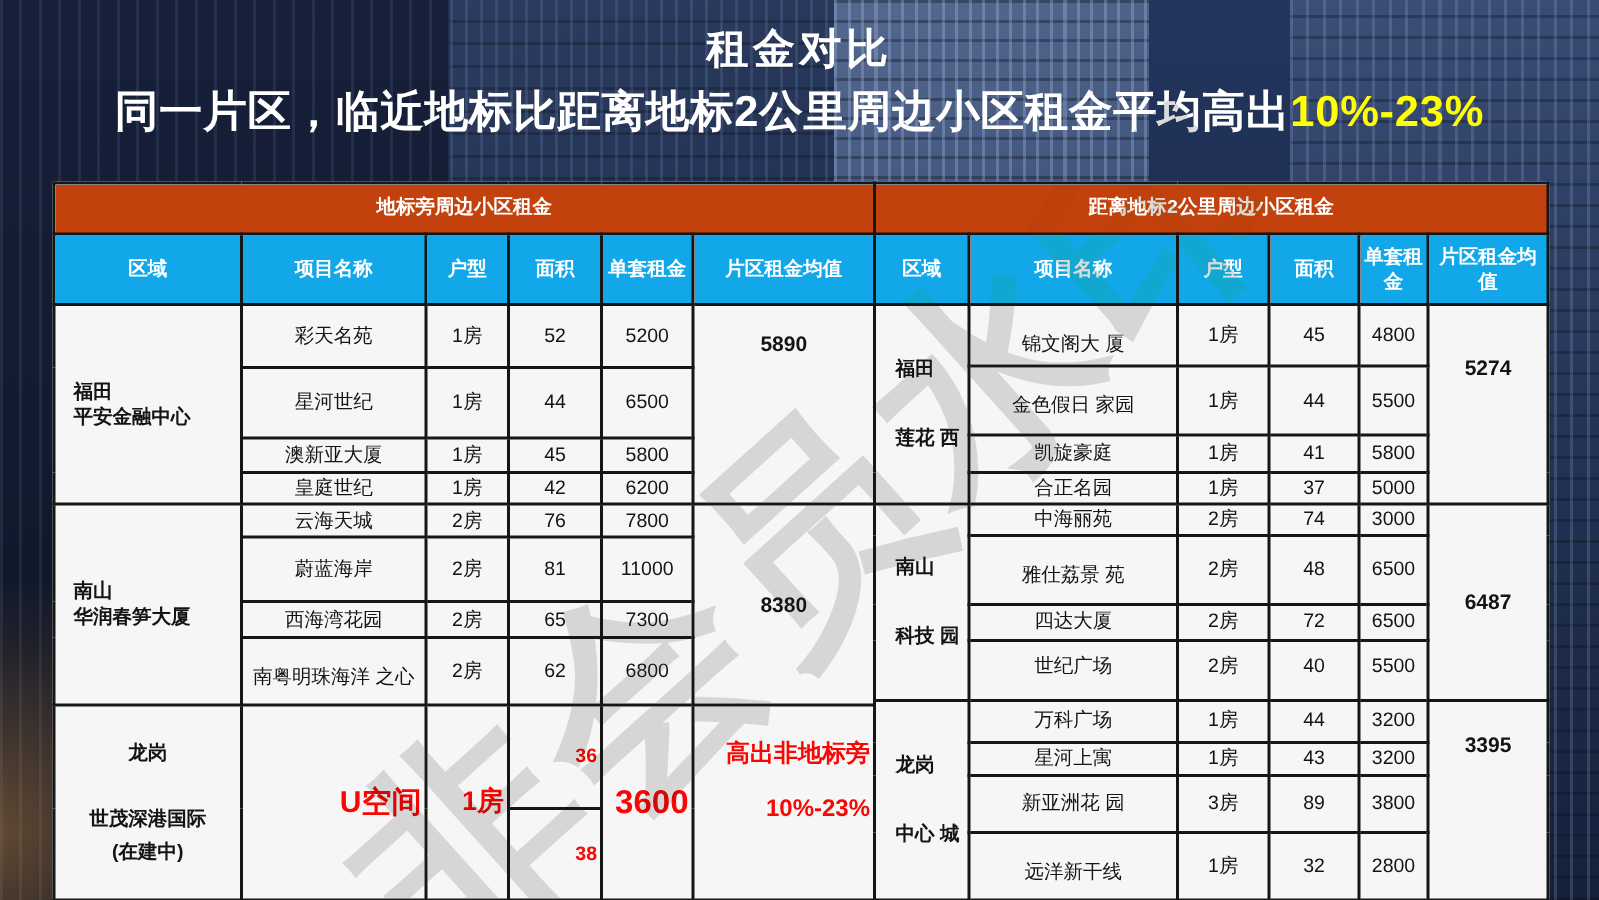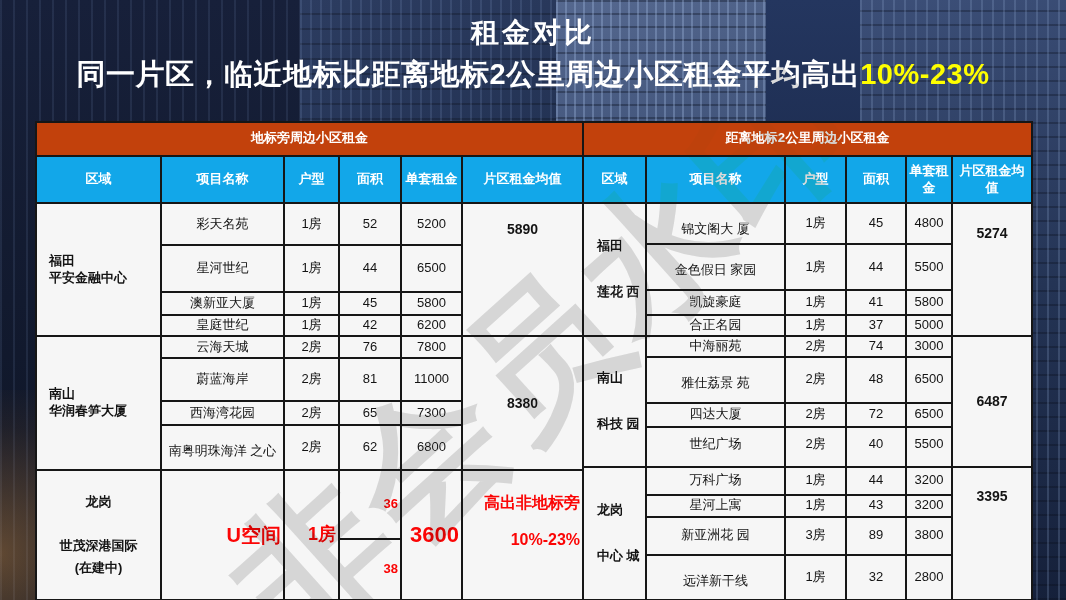--- a/index.html
+++ b/index.html
@@ -200,21 +200,21 @@
       </thead>
       <tbody>
         <tr style="height:41px">
           <td rowspan="4" class="region-r pre">福田
 
 莲花 西</td>
           <td class="vtop">锦文阁大 厦</td>
           <td>1房</td>
           <td>45</td>
           <td>4800</td>
-          <td rowspan="4" class="avg vtop" style="padding-top:20px">5274</td>
+          <td rowspan="4" class="avg vtop" style="padding-top:32px">5274</td>
         </tr>
         <tr style="height:46px">
           <td class="vtop">金色假日 家园</td>
           <td>1房</td>
           <td>44</td>
           <td>5500</td>
         </tr>
         <tr style="height:25px">
           <td>凯旋豪庭</td>
           <td>1房</td>

